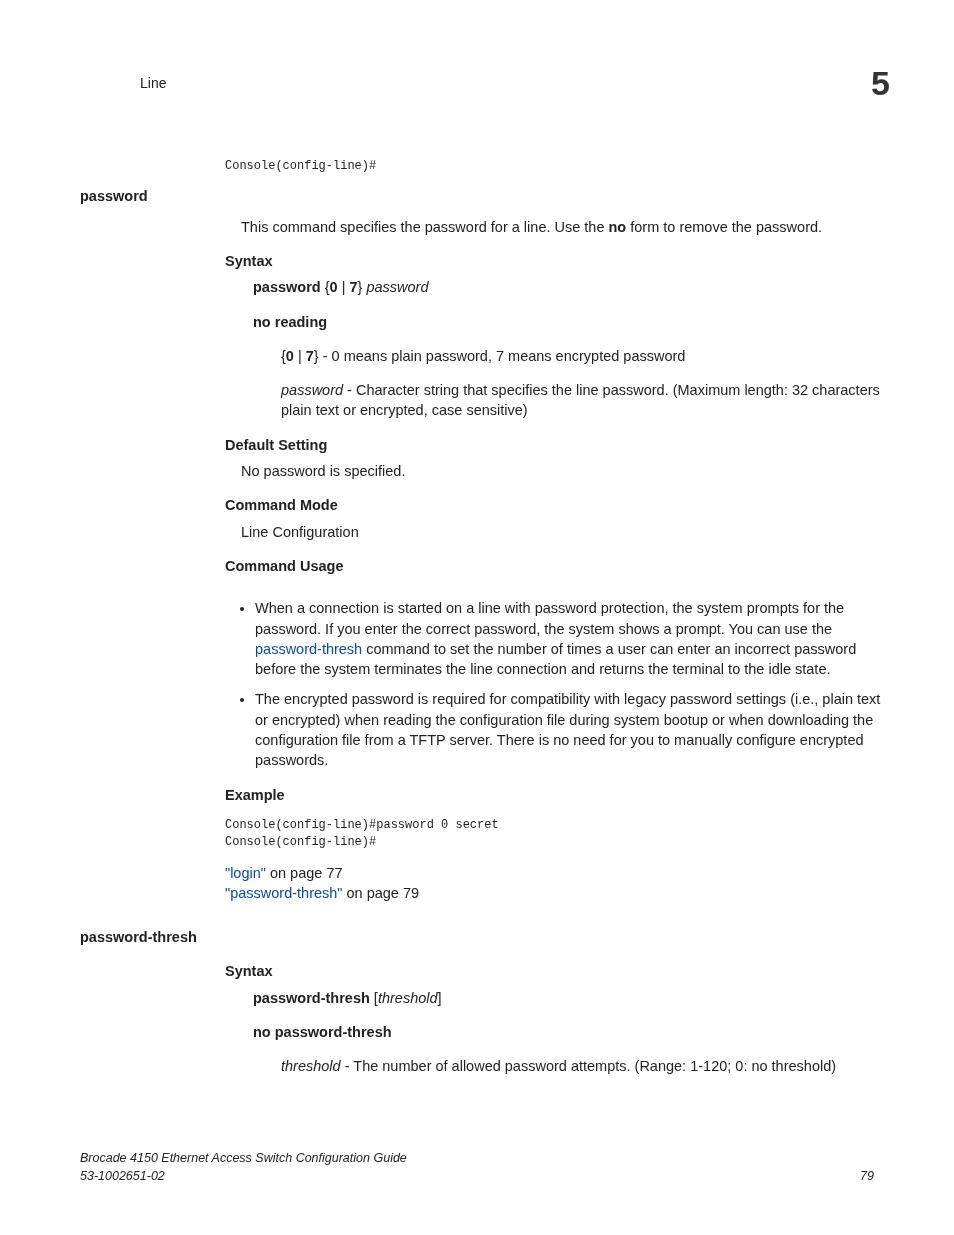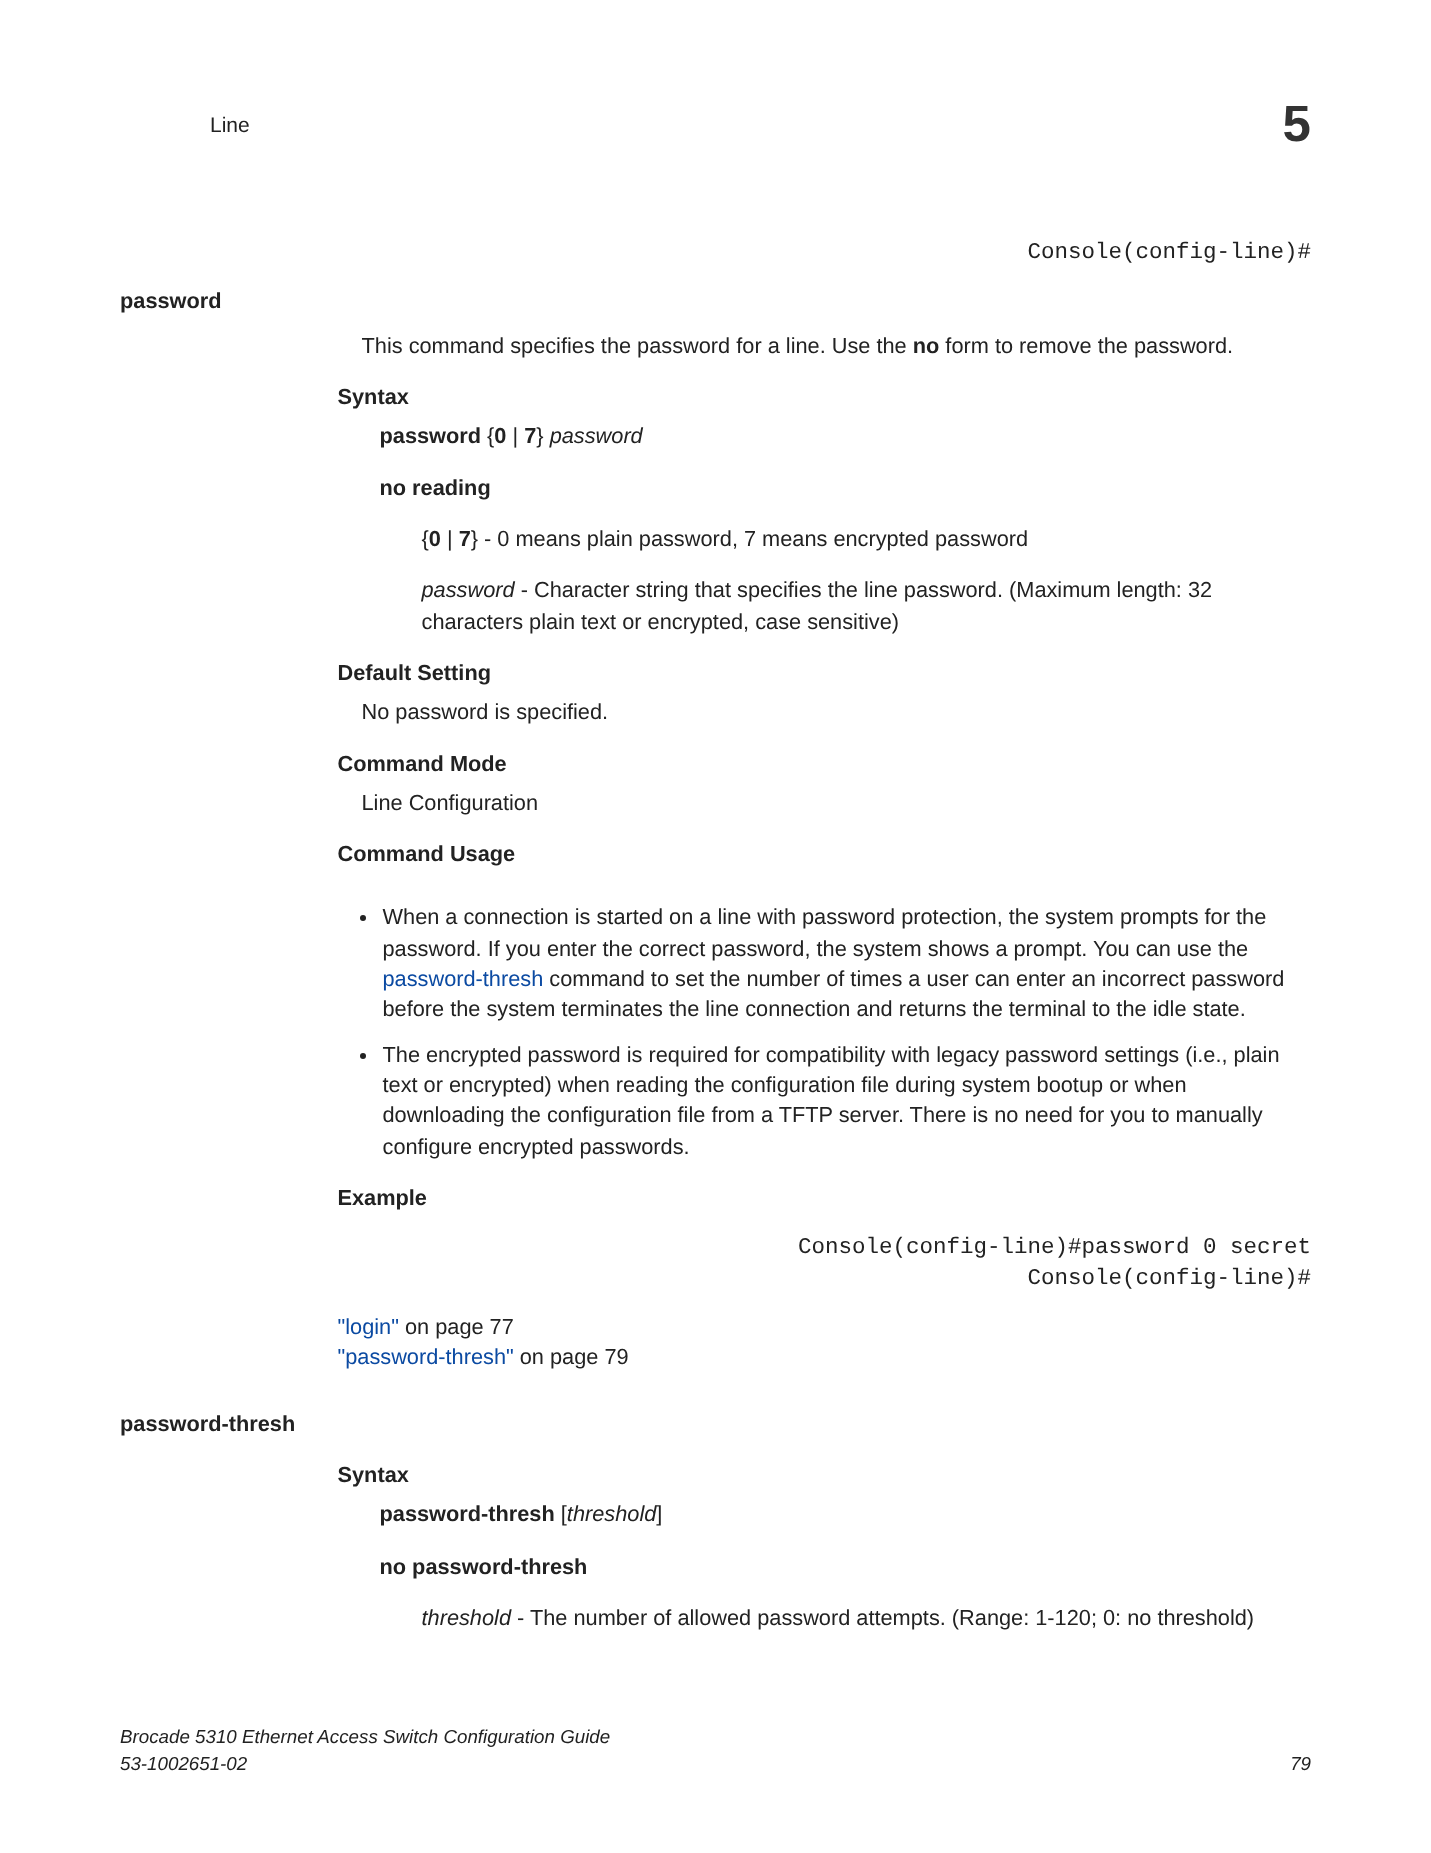--- a/index.html
+++ b/index.html
@@ -10,42 +10,41 @@
     background: #fff;
     font-family: Arial, Helvetica, sans-serif;
     color: #222;
     position: relative;
     font-size: 14.5px;
     line-height: 1.4;
   }
   .page {
     position: absolute;
     left: 0; right: 0; top: 0; bottom: 0;
-    padding: 60px 80px 0 80px;
+    padding: 60px 64px 0 80px;
   }
   .running-head {
     display: flex;
     justify-content: space-between;
     align-items: center;
     margin: 0 0 50px 0;
   }
   .rh-title { font-size: 14px; margin-left: 60px; }
   .rh-num { font-size: 34px; font-weight: 700; color: #333; }
   .left-margin-label {
     font-weight: 700;
     font-size: 14.5px;
     margin: 0 0 10px 0;
   }
   .content-col { margin-left: 145px; }
   pre.code {
     font-family: "Courier New", monospace;
-    font-size: 15px;
+    font-size: 12px;
     white-space: pre;
     margin: 12px 0 12px 0;
-    text-align: right;
   }
   p { margin: 0 0 14px 16px; }
   .subhead { font-weight: 700; margin: 14px 0 6px 0; }
   .indent1 { margin-left: 28px; }
   .indent2 { margin-left: 56px; }
   .b { font-weight: 700; }
   .i { font-style: italic; }
   a.link { color: #0b4aa2; text-decoration: none; }
   ul.bullets { list-style: disc; padding-left: 30px; margin: 22px 0 14px 0; }
   ul.bullets li { margin-bottom: 10px; }
@@ -125,19 +124,19 @@
       <span class="b">password-thresh</span><span> [</span><span class="i">threshold</span><span>]</span>
     </p>
     <p class="indent1 b">no password-thresh</p>
     <p class="indent2">
       <span class="i">threshold</span><span> - The number of allowed password attempts. (Range: 1-120; 0: no threshold)</span>
     </p>
   </div>
 
   <div class="footer">
     <div>
-      <div>Brocade 5310 Ethernet Access Switch Configuration Guide</div>
+      <div>Brocade 4150 Ethernet Access Switch Configuration Guide</div>
       <div>53-1002651-02</div>
     </div>
     <div class="pnum">79</div>
   </div>
 
 </div>
 
 </body></html>

